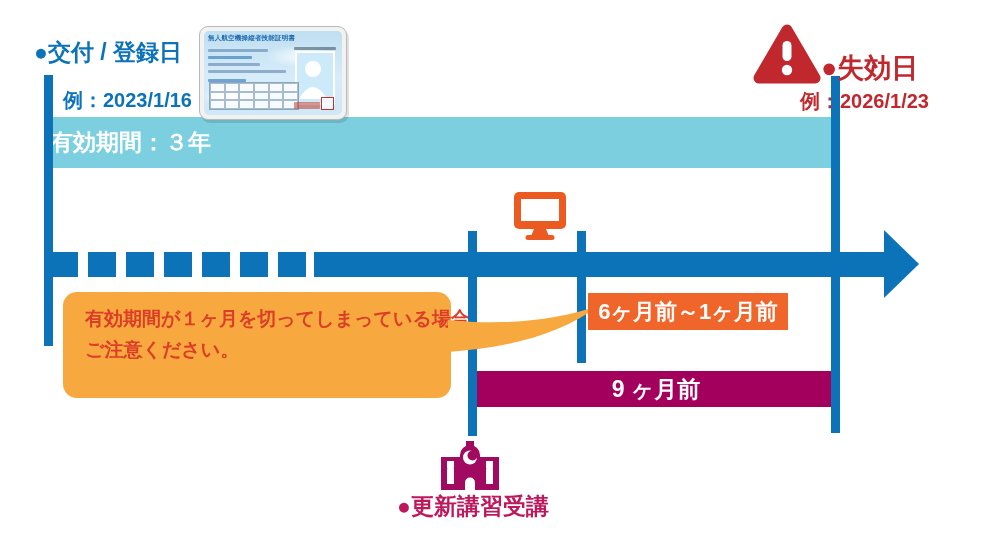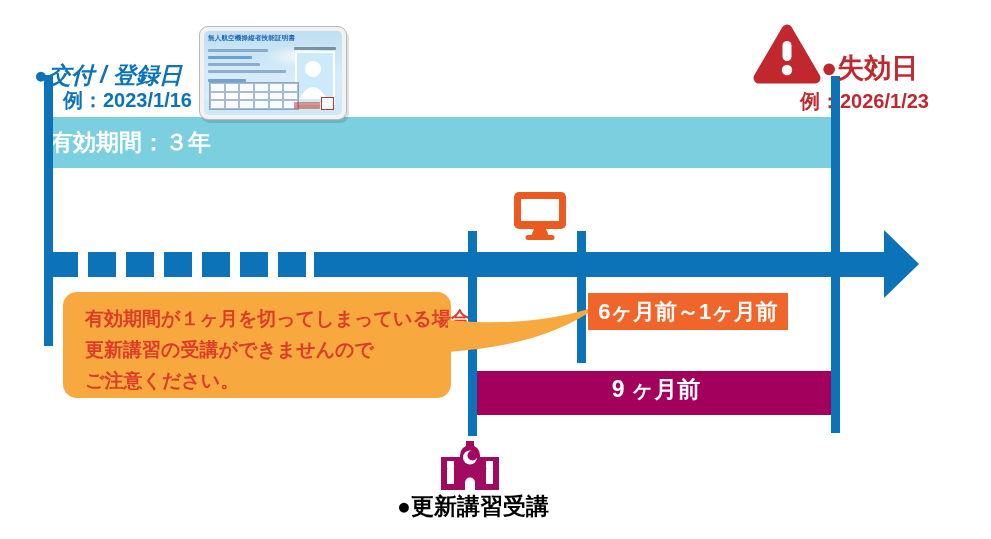--- a/index.html
+++ b/index.html
@@ -5,21 +5,21 @@
   html,body{margin:0;padding:0;background:#fff;}
   #stage{
     position:relative;width:991px;height:539px;background:#ffffff;overflow:hidden;
     font-family:"Liberation Sans","DejaVu Sans",sans-serif;
   }
   .abs{position:absolute;}
   .lbl{font-weight:bold;white-space:nowrap;}
   .blue-t{color:#0D73B8;}
   .red-t{color:#C1282E;}
   .orange-t{color:#EB5A21;}
-  .magenta-t{color:#000000;}
+  .magenta-t{color:#be185d;}
 
   
   .vline{background:#0D73B8;width:9px;z-index:3;}
   .arrow-dashed{left:50px;top:252px;width:266px;height:25px;z-index:1;
     background:repeating-linear-gradient(to right,#0D73B8 0 28px,rgba(0,0,0,0) 28px 38px);}
   .arrow-solid{left:314px;top:252px;width:570px;height:25px;background:#0D73B8;z-index:1;}
   .arrow-head{left:884px;top:230px;width:0;height:0;z-index:1;
     border-top:34px solid transparent;border-bottom:34px solid transparent;border-left:35px solid #0D73B8;}
 
   .band{left:50px;top:117px;width:785px;height:51px;background:#7BCFDF;z-index:1;
@@ -27,21 +27,21 @@
 
   .note-box{left:63px;top:292px;width:388px;height:106px;background:#F7A93F;border-radius:14px;z-index:1;}
   .note-text{padding:11px 0 0 22px;font-size:19px;line-height:31px;font-weight:bold;color:#DC3C28;white-space:nowrap;}
   .note-tail{left:440px;top:298px;z-index:4;}
 
   .window-box{left:588px;top:293px;width:200px;height:37px;background:#F06529;z-index:5;
     color:#fff;font-weight:bold;font-size:22px;line-height:37px;text-align:center;}
   .white-hl{left:806px;top:335px;width:46px;height:28px;background:#ffffff;z-index:2;}
   .window-example{left:590px;top:338px;font-size:20px;color:#ED6A2A;z-index:6;}
 
-  .training-bar{left:477px;top:371px;width:358px;height:44px;background:#A3005E;z-index:1;
+  .training-bar{left:477px;top:371px;width:358px;height:36px;background:#A3005E;z-index:1;
     color:#fff;font-weight:bold;font-size:23px;line-height:36px;text-align:center;}
 
   
   .card{left:199px;top:26px;width:146px;height:92px;background:#f2f2f2;border:1px solid #b9b9b9;
     border-radius:9px;box-shadow:2px 3px 0 rgba(0,0,0,0.12);z-index:2;}
   .card-inner{position:absolute;left:4px;top:4px;right:4px;bottom:4px;border-radius:5px;overflow:hidden;
     background:
       radial-gradient(ellipse 40px 14px at 18% 78%,rgba(255,255,255,.95),rgba(255,255,255,0) 70%),
       radial-gradient(ellipse 50px 16px at 70% 30%,rgba(255,255,255,.8),rgba(255,255,255,0) 70%),
       linear-gradient(180deg,#bfdff2 0%,#d7ecf9 55%,#cfe8f6 100%);}
@@ -55,21 +55,21 @@
   .stamp{position:absolute;right:8px;bottom:5px;width:11px;height:11px;border:1.5px solid #c2322e;background:rgba(255,255,255,.7);}
   .stamp-line{position:absolute;right:22px;bottom:6px;width:26px;height:7px;background:rgba(190,60,50,.55);border-radius:1px;}
 
   svg{display:block;}
 </style>
 </head>
 <body>
 
 <div id="stage">
 
-  <div class="abs lbl blue-t" style="left:34px;top:60px;font-size:23px;font-style:italic;">●交付 / 登録日</div>
+  <div class="abs lbl blue-t" style="left:34px;top:37px;font-size:23px;">●交付 / 登録日</div>
   <div class="abs lbl blue-t" style="left:63px;top:87px;font-size:20px;">例：2023/1/16</div>
 
   <div class="abs card">
     <div class="card-inner">
       <div class="card-title">無人航空機操縦者技能証明書</div>
       <div class="card-sub"></div>
       <div class="card-bar" style="left:4px;top:18px;width:60px;"></div>
       <div class="card-bar" style="left:4px;top:25px;width:44px;background:rgba(27,103,176,.55);"></div>
       <div class="card-bar" style="left:4px;top:32px;width:52px;"></div>
       <div class="card-bar" style="left:4px;top:39px;width:78px;"></div>
@@ -132,21 +132,20 @@
       <rect x="1" y="0" width="52" height="37" rx="5" fill="#EB5A21"></rect>
       <rect x="8" y="7" width="38" height="22" fill="#ffffff"></rect>
       <polygon points="21,37 33,37 35.5,43 18.5,43" fill="#EB5A21"></polygon>
       <rect x="12.5" y="43" width="29" height="5" rx="2.5" fill="#EB5A21"></rect>
     </svg>
   </div>
 
   <div class="abs note-box">
     <div class="note-text">
       <div>有効期間が１ヶ月を切ってしまっている場合、</div>
-      <div>更新講習の受講ができませんので</div>
       <div>ご注意ください。</div>
     </div>
   </div>
   <div class="abs note-tail">
     <svg width="170" height="62" viewBox="0 0 170 62">
       <path d="M8 22 C 65 28, 120 22, 160 7 C 118 38, 65 50, 8 54 Z" fill="#F7A93F"></path>
     </svg>
   </div>
 
   <div class="abs window-box">6ヶ月前～1ヶ月前</div>

